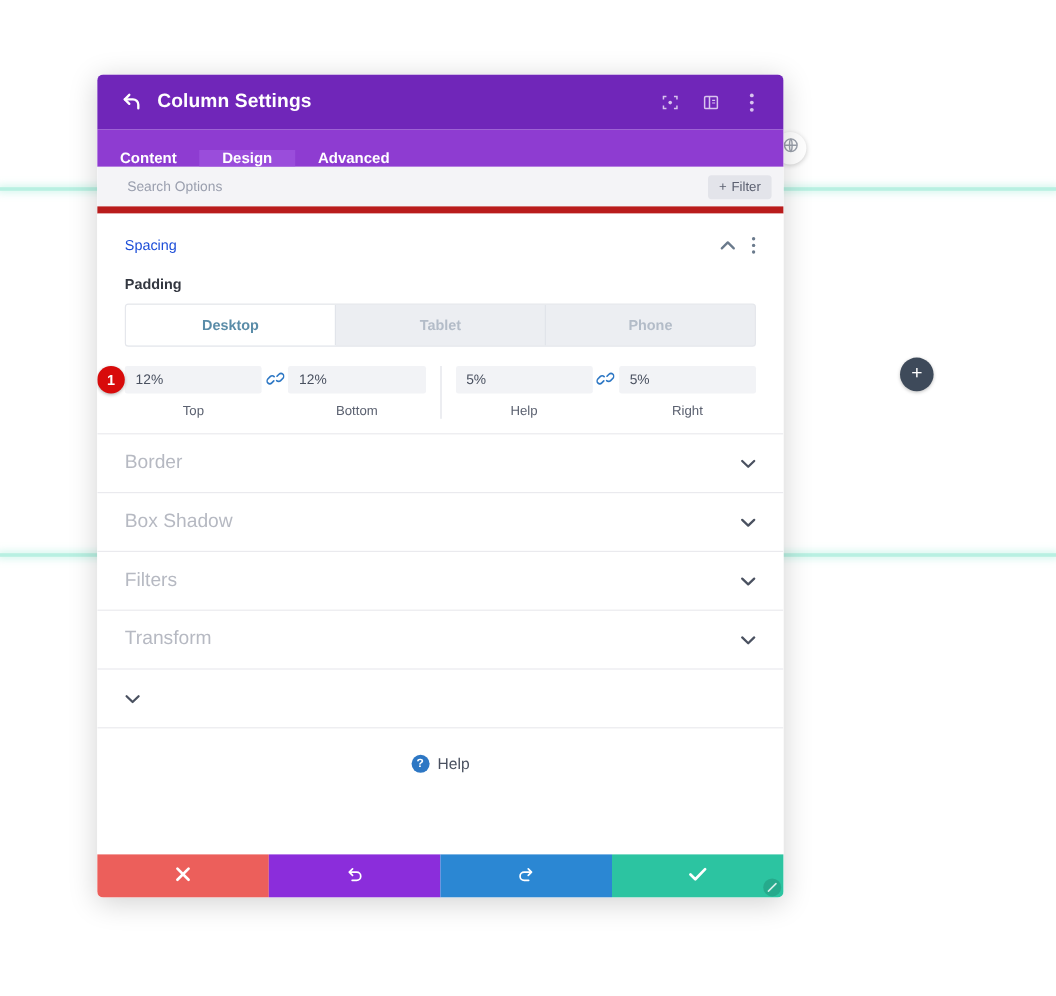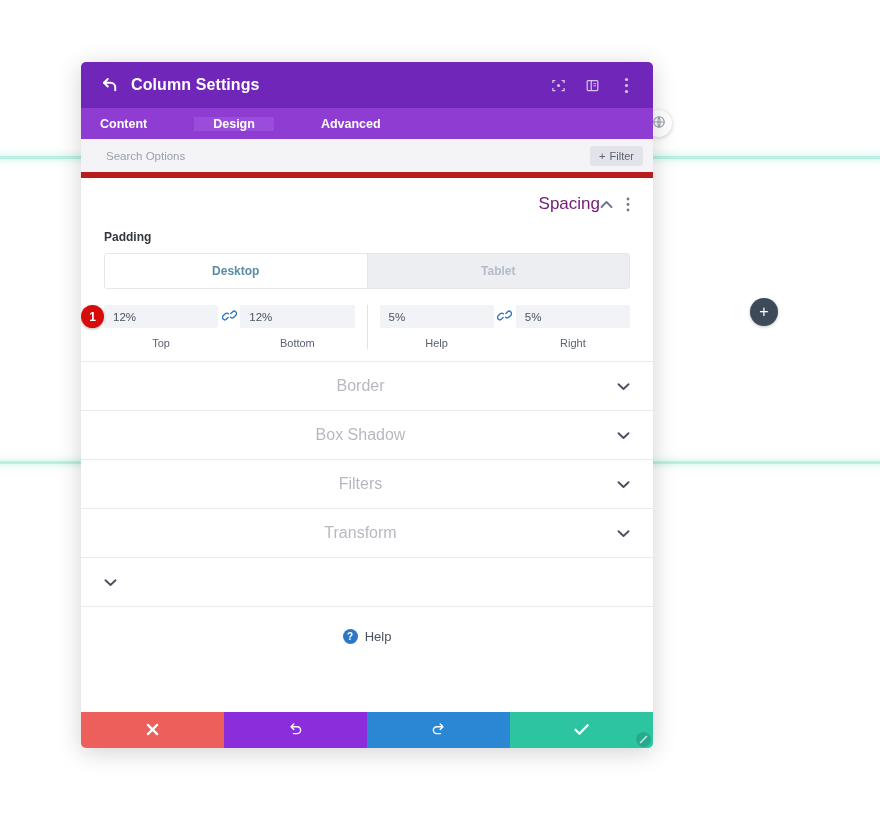--- a/index.html
+++ b/index.html
@@ -121,23 +121,22 @@
     justify-content: center;
     width: 17px;
     height: 17px;
   }
 
   
   .modal-tabs {
     height: 31px;
     background: #8e3cd1;
     display: flex;
-    align-items: center;
+    align-items: flex-end;
     flex: none;
-    gap: 28px;
   }
   .tab {
     padding: 0 19px;
     display: flex;
     align-items: center;
     justify-content: center;
     font-size: 12.5px;
     font-weight: bold;
     color: #ffffff;
     cursor: pointer;
@@ -193,24 +192,23 @@
     padding: 0 23px;
     border-bottom: 1px solid #eaeaee;
   }
   .section-open-head {
     display: flex;
     align-items: center;
     height: 52px;
   }
   .section-open-title {
     flex: 1;
-    font-size: 17px;
-    color: #701a75;
+    font-size: 12px;
+    color: #1d4ed8;
     font-weight: normal;
-    text-align: right;
   }
   .section-head-icons {
     display: flex;
     align-items: center;
     gap: 13px;
   }
   .section-head-icon {
     color: #6a7a8c;
     cursor: pointer;
     display: flex;
@@ -324,21 +322,20 @@
   }
 
   
   .section-collapsed {
     height: 48px;
     padding: 0 23px;
     display: flex;
     align-items: center;
     border-bottom: 1px solid #eaeaee;
     cursor: pointer;
-    text-align: center;
   }
   .section-collapsed-title {
     flex: 1;
     font-size: 16px;
     color: #b6b9c2;
   }
   .chevron-down-icon {
     color: #4a5160;
     display: flex;
     align-items: center;
@@ -493,20 +490,21 @@
             </svg>
           </span>
         </span>
       </div>
 
       <div class="field-label">Padding</div>
 
       <div class="device-toggle">
         <div class="device-tab active">Desktop</div>
         <div class="device-tab">Tablet</div>
+        <div class="device-tab">Phone</div>
       </div>
 
       <div class="padding-row">
         <div class="step-badge">1</div>
 
         <div class="pad-group">
           <div class="pad-field">
             <input class="pad-input" type="text" value="12%" style="">
             <span class="pad-caption">Top</span>
           </div>

